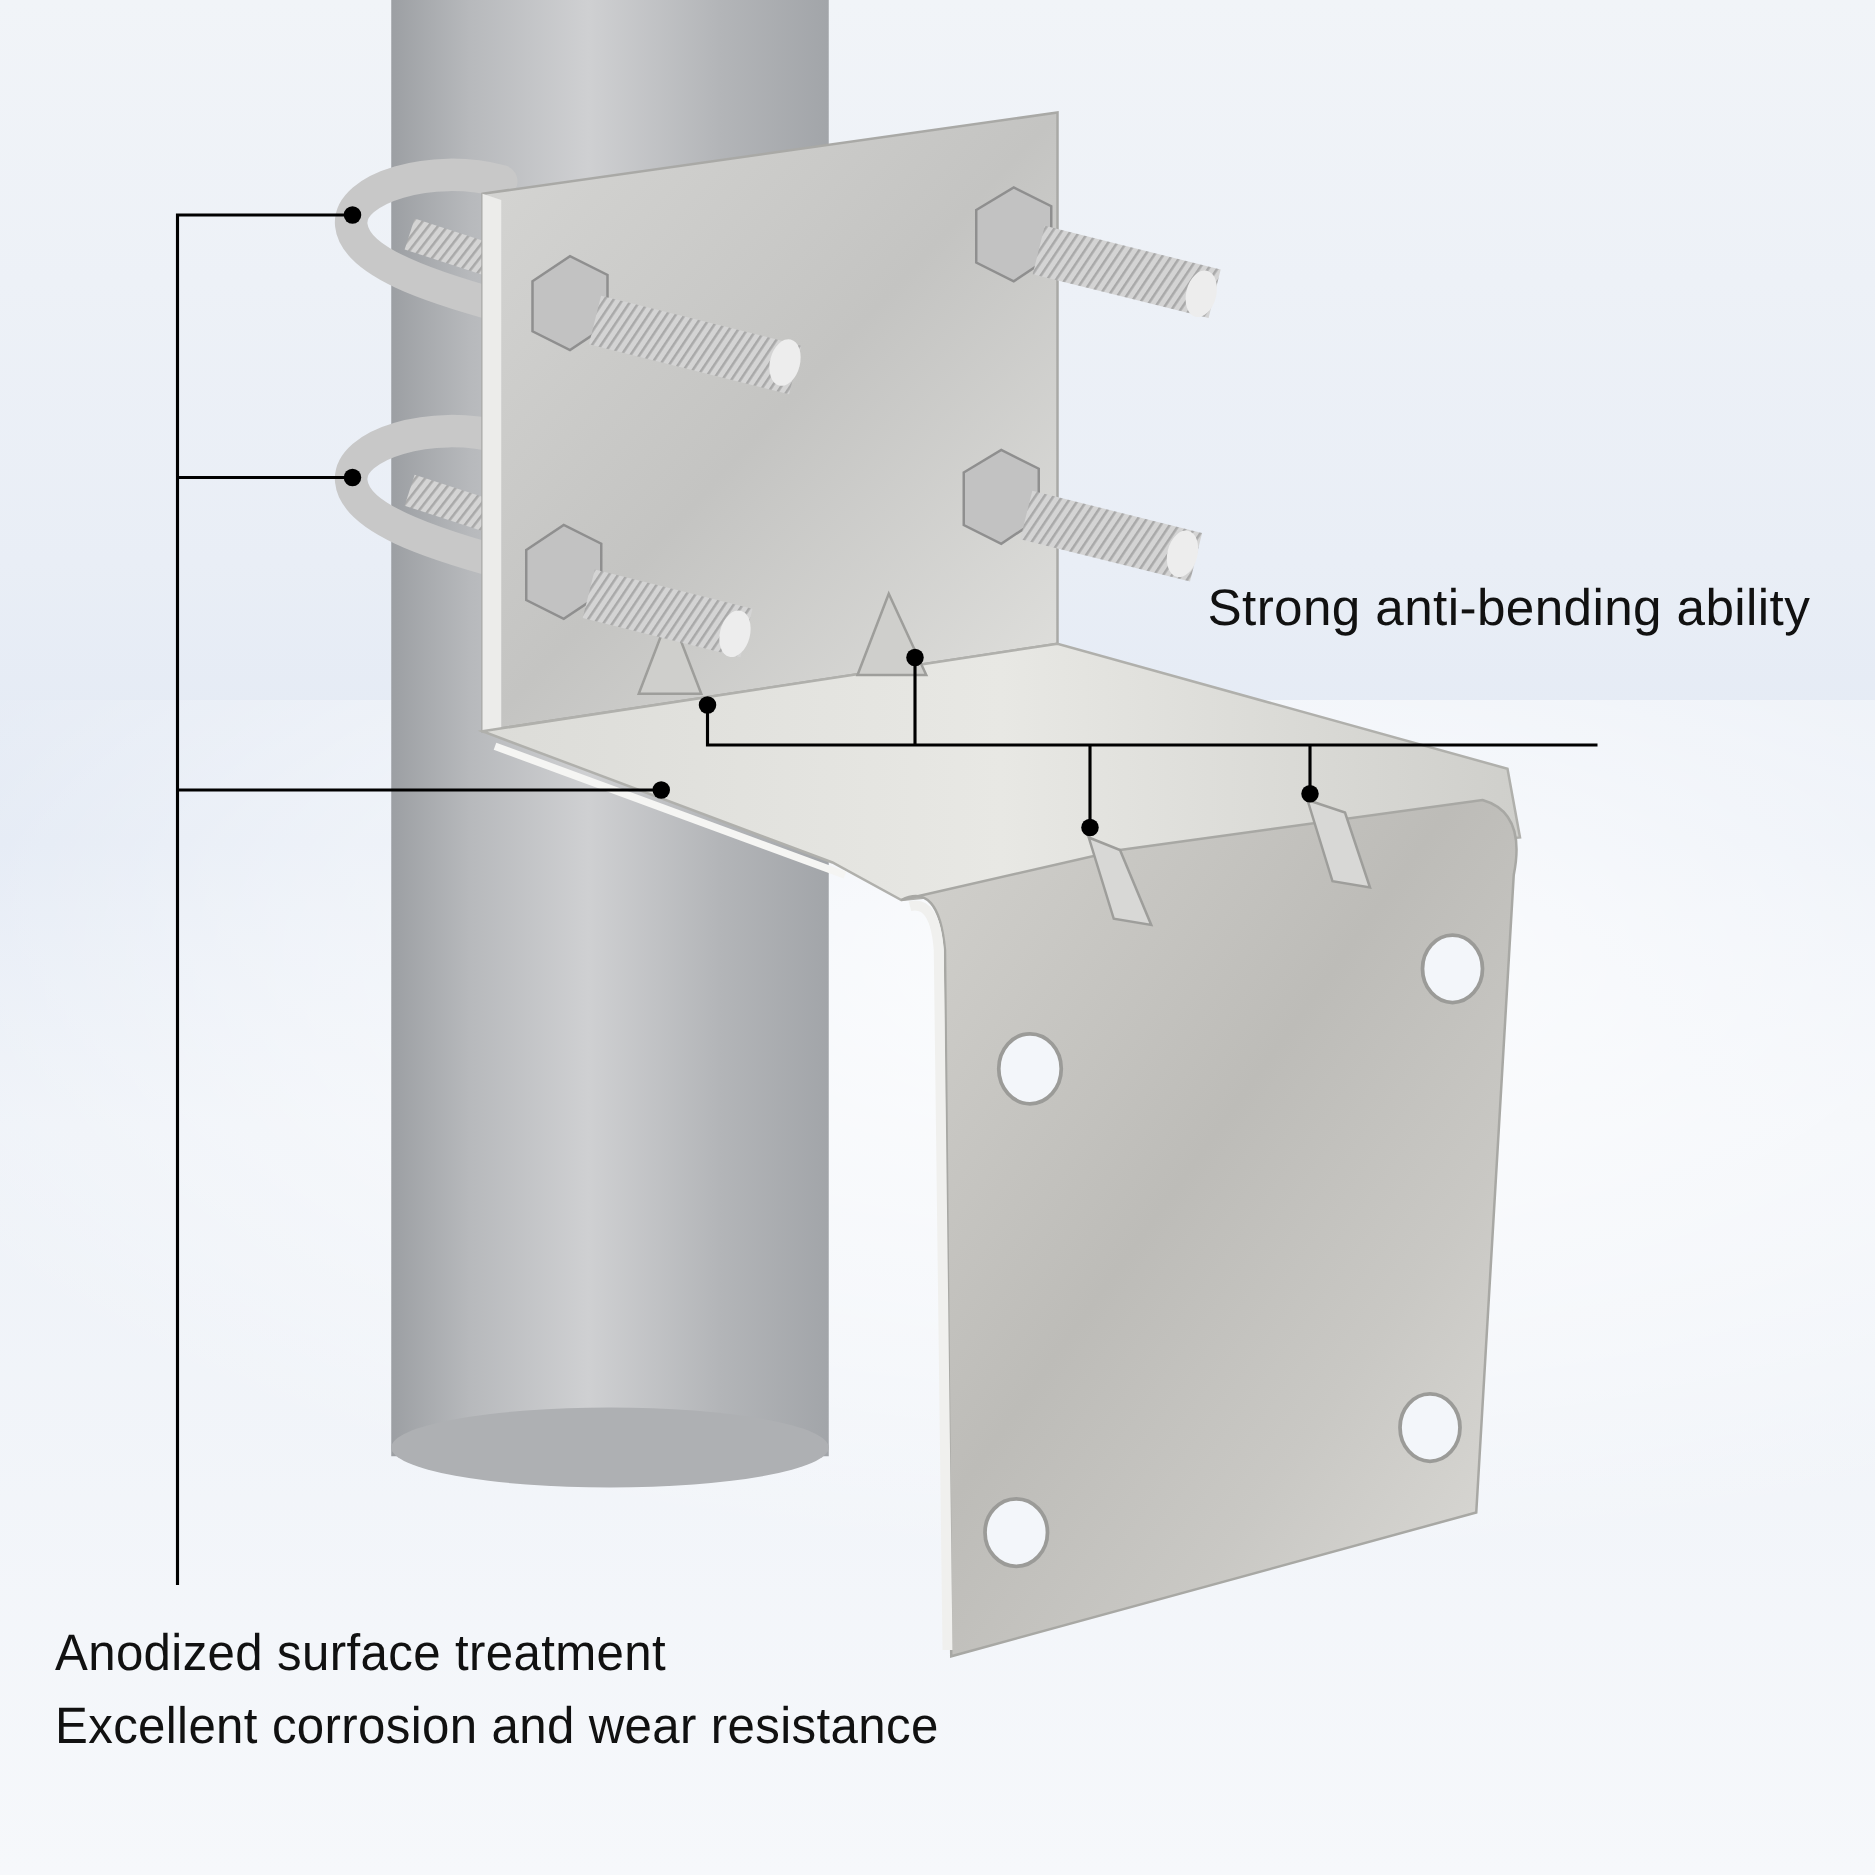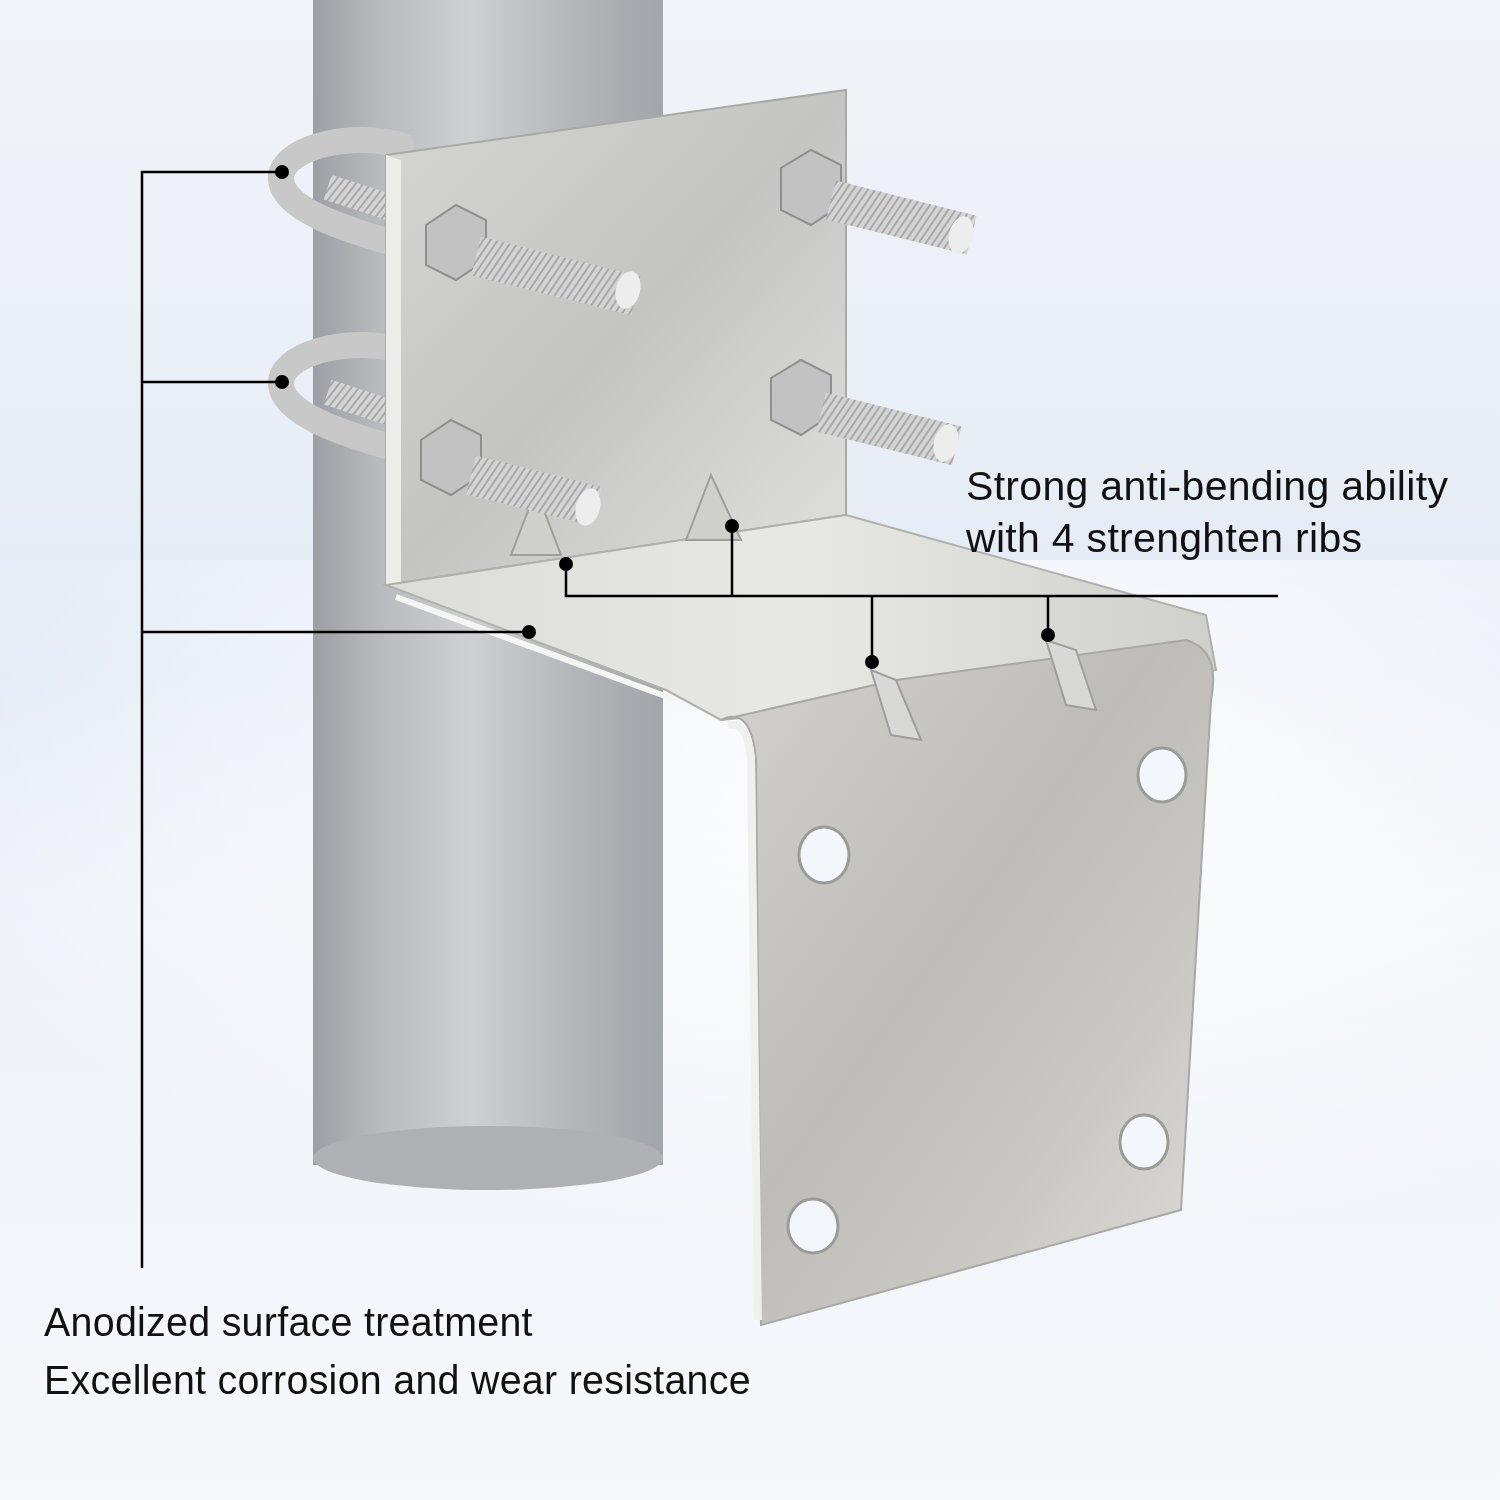--- a/index.html
+++ b/index.html
@@ -138,20 +138,19 @@
     <g fill="#000">
       <circle cx="550" cy="564" r="7"></circle>
       <circle cx="716" cy="526" r="7"></circle>
       <circle cx="856" cy="662" r="7"></circle>
       <circle cx="1032" cy="635" r="7"></circle>
     </g>
   </svg>
 
   <div class="label label-ribs">
     <div>Strong anti-bending ability</div>
-    <div>with 4 strenghten ribs</div>
   </div>
 
   <div class="label label-surface">
     <div>Anodized surface treatment</div>
     <div>Excellent corrosion and wear resistance</div>
   </div>
 </div>
 
 </body></html>

